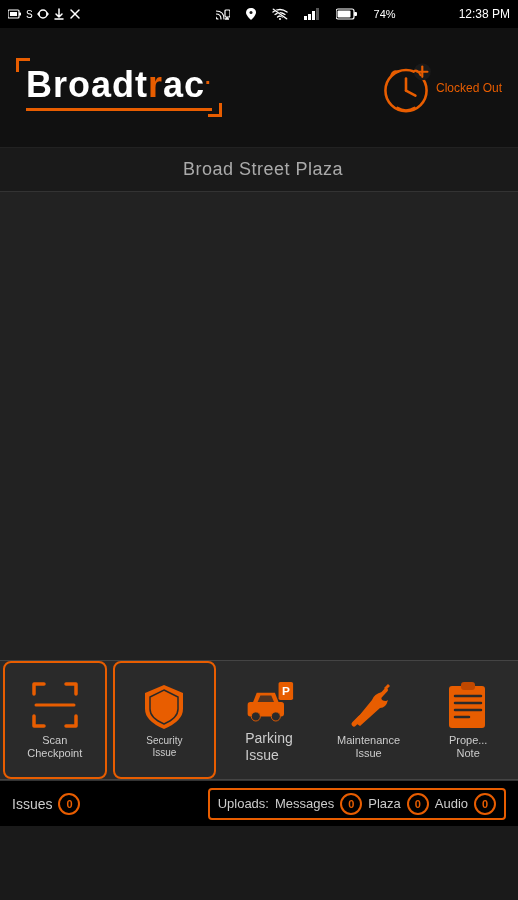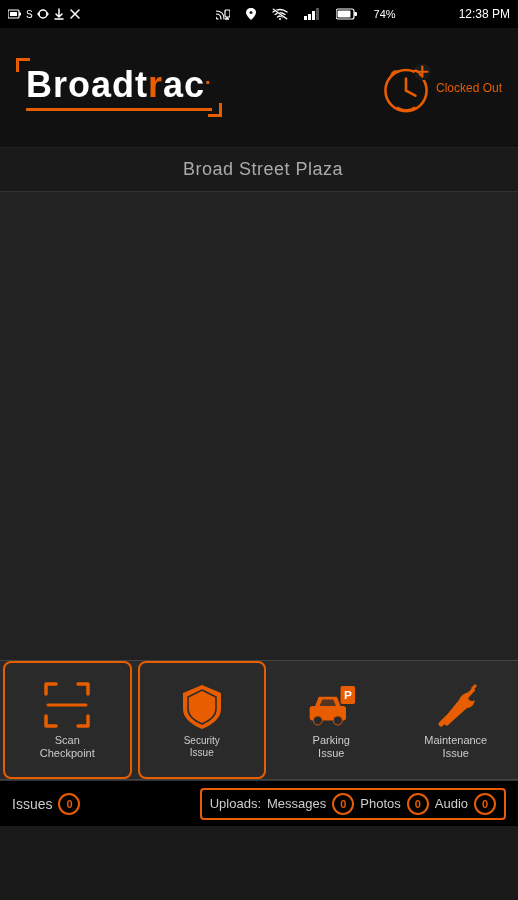--- a/index.html
+++ b/index.html
@@ -335,53 +335,67 @@
       <path d="M10 26 L14 16 L34 16 L38 26Z" fill="#e85d00"></path>
 
       <circle cx="13" cy="42" r="5" fill="#2a2a2a" stroke="#e85d00" stroke-width="1"></circle>
       <circle cx="35" cy="42" r="5" fill="#2a2a2a" stroke="#e85d00" stroke-width="1"></circle>
 
       <path d="M15 26 L18 19 L30 19 L33 26Z" fill="#2a2a2a" opacity="0.8"></path>
 
       <rect x="38" y="4" width="16" height="20" rx="2" fill="#e85d00"></rect>
       <text x="46" y="18" text-anchor="middle" fill="#fff" font-size="13" font-weight="bold">P</text>
     </svg>
-    <span class="nav-label" style="color:#ccc;font-size:11px;text-align:center;">Parking<br>Issue</span>
+    <span class="nav-label" style="color:#ccc;font-size:14px;text-align:left;">Parking<br>Issue</span>
   </div>
 
   <div class="nav-item">
     <svg class="nav-icon" viewBox="0 0 50 50">
 
       <path d="M10 42 L28 20 Q30 14 38 12 Q36 16 38 20 Q42 22 44 20 Q42 28 36 28 L16 46 Z" fill="#e85d00"></path>
 
       <path d="M40 8 L44 4 L46 6 L42 10Z" fill="#e85d00"></path>
       <line x1="42" y1="10" x2="16" y2="38" stroke="#e85d00" stroke-width="4" stroke-linecap="round"></line>
       <line x1="16" y1="38" x2="10" y2="44" stroke="#e85d00" stroke-width="5" stroke-linecap="round"></line>
     </svg>
     <span class="nav-label" style="color:#ccc;font-size:11px;text-align:center;">Maintenance<br>Issue</span>
   </div>
 
+  <div class="nav-item">
+    <svg class="nav-icon" viewBox="0 0 50 50">
+
+      <rect x="6" y="6" width="36" height="42" rx="3" fill="#e85d00"></rect>
+
+      <line x1="12" y1="16" x2="38" y2="16" stroke="#2a2a2a" stroke-width="2.5" stroke-linecap="round"></line>
+      <line x1="12" y1="23" x2="38" y2="23" stroke="#2a2a2a" stroke-width="2.5" stroke-linecap="round"></line>
+      <line x1="12" y1="30" x2="38" y2="30" stroke="#2a2a2a" stroke-width="2.5" stroke-linecap="round"></line>
+      <line x1="12" y1="37" x2="26" y2="37" stroke="#2a2a2a" stroke-width="2.5" stroke-linecap="round"></line>
+
+      <rect x="18" y="2" width="14" height="8" rx="3" fill="#c04800"></rect>
+    </svg>
+    <span class="nav-label" style="color:#ccc;font-size:11px;text-align:center;">Prope...<br>Note</span>
+  </div>
 
 </div>
 
 <div class="footer">
   <div class="issues-badge">
     <span>Issues</span>
     <div class="badge-circle">
       <span>0</span>
     </div>
   </div>
 
   <div class="uploads-section">
     <span>Uploads:</span>
     <span>Messages</span>
     <div class="badge-circle">
       <span>0</span>
     </div>
-    <span>Photos</span>
+    <span>Plaza</span>
     <div class="badge-circle">
       <span>0</span>
     </div>
     <span>Audio</span>
     <div class="badge-circle">
       <span>0</span>
     </div>
   </div>
 </div>
 

